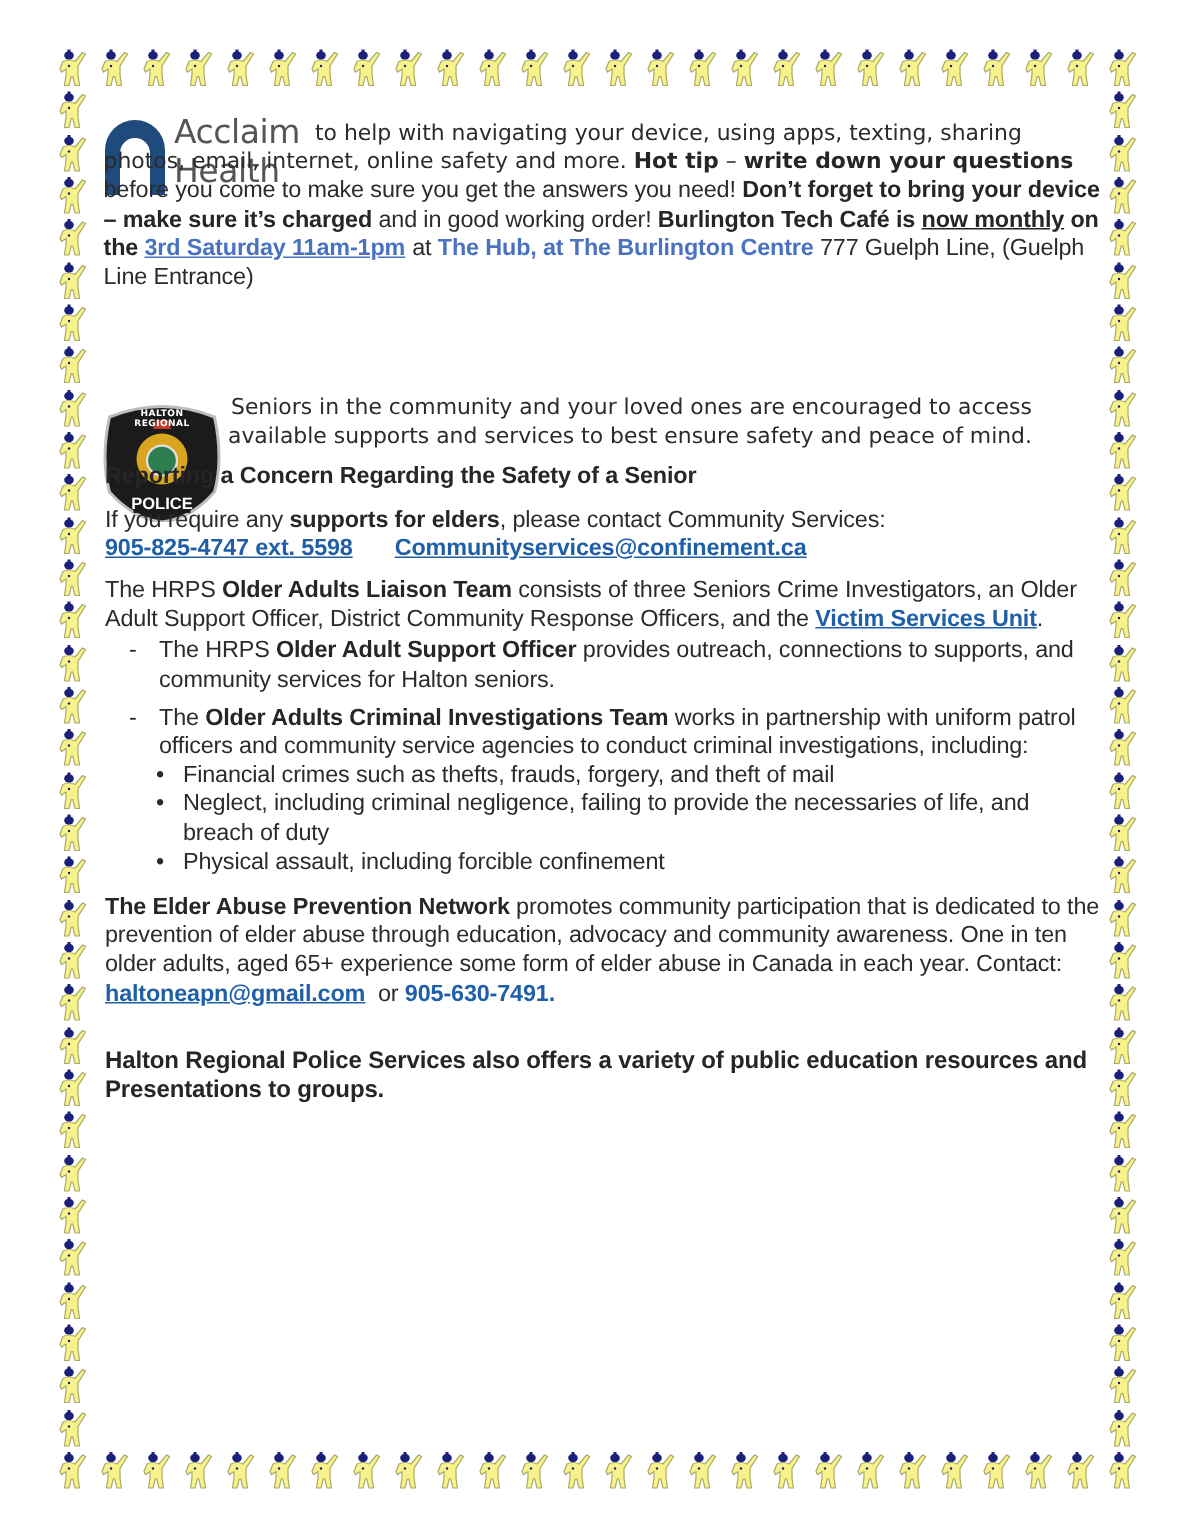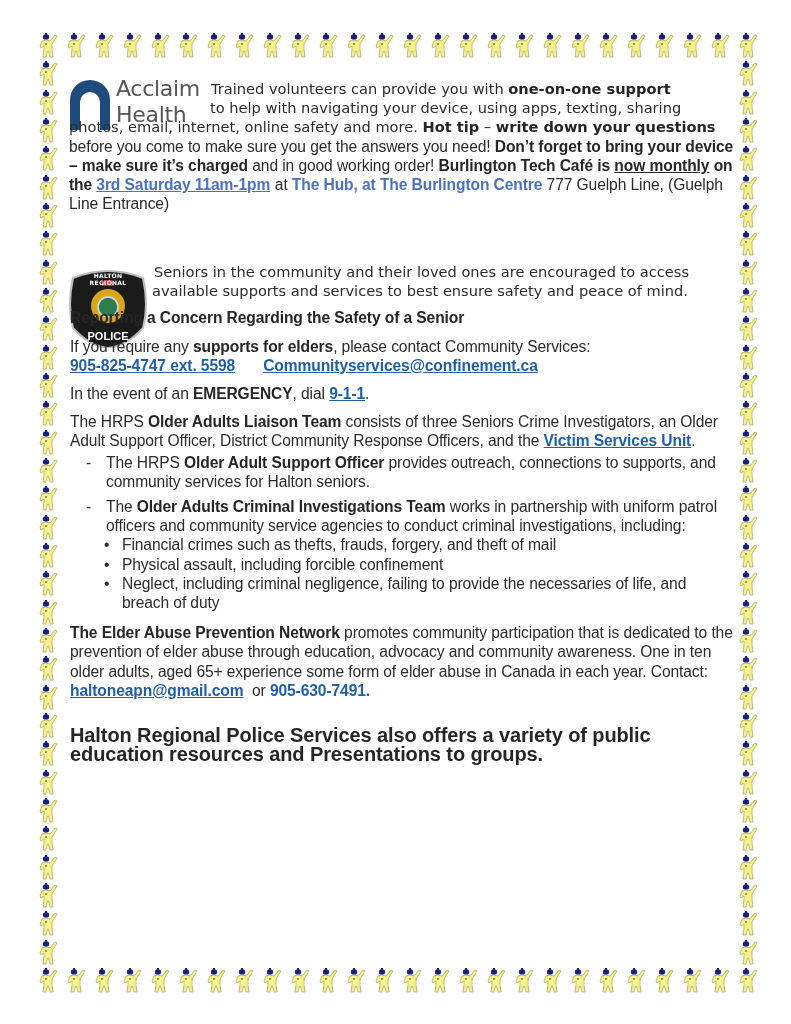--- a/index.html
+++ b/index.html
@@ -744,60 +744,54 @@
     <path d="M35 20 h12 l-2 -6 h-8 Z" fill="#c0392b"></path>
     <rect x="22" y="66" width="38" height="10" fill="#1b1b1b"></rect>
   </svg>
   <div style="position:absolute;left:8px;top:6px;width:66px;text-align:center;font-size:6px;color:#fff;font-weight:bold;letter-spacing:0.3px">HALTON REGIONAL</div>
   <div style="position:absolute;left:8px;top:64px;width:66px;text-align:center;font-size:11px;color:#fff;font-weight:bold;font-family:'Liberation Sans',sans-serif">POLICE</div>
 </div>
 
 <div class="content">
 
   <div style="position:absolute;top:79px;left:0;width:665px;">
-    <p class="p" style="padding-left:141px">
-      <span>Trained volunteers can provide you with </span><span class="b">one-on-one support</span>
-    </p>
     <p class="p" style="margin-left:-1px;text-indent:141px">
       <span> to help with navigating your device, using apps, texting, sharing photos, email, internet, online safety and more. </span><span class="b">Hot tip</span><span> – </span><span class="b">write down your questions</span><span class="cond"> before you come to make sure you get the answers you need! </span><span class="b cond">Don’t forget to bring your device – make sure it’s charged</span><span class="cond"> and in good working order! </span><span class="b cond">Burlington Tech Café is </span><span class="b cond u">now monthly</span><span class="b cond"> on the </span><a class="link cond" href="#" style="color:#4a72c0">3rd Saturday 11am-1pm</a>
       <span class="cond">at </span><span class="blue cond">The Hub, at The Burlington Centre</span><span class="cond"> 777 Guelph Line, (Guelph Line Entrance)</span>
     </p>
   </div>
 
   <div style="position:absolute;top:262px;left:0;width:665px;">
-    <p class="p" style="padding-left:84px;white-space:nowrap">Seniors in the community and their loved ones are encouraged to access</p>
+    <p class="p" style="padding-left:84px;white-space:nowrap">Seniors in the community and your loved ones are encouraged to access</p>
     <p class="p" style="padding-left:82px;white-space:nowrap">available supports and services to best ensure safety and peace of mind.</p>
 
     <div class="cond" style="margin-top:8px;line-height:19px">
       <p class="p cond" style="font-size:15.6px"><span class="b">Reporting a Concern Regarding the Safety of a Senior</span></p>
       <p class="p cond" style="font-size:15.6px;margin-top:9px">
         <span>If you require any </span><span class="b">supports for elders</span><span>, please contact Community Services:</span><br>
         <a class="link" href="#">905-825-4747 ext. 5598</a><span style="display:inline-block;width:28px"></span><a class="link" href="#">Communityservices@confinement.ca</a>
-      </p>
-      <p class="p cond" style="font-size:15.6px;margin-top:9px">
-        <span>In the event of an </span><span class="b">EMERGENCY</span><span>, dial </span><a class="link" href="#">9-1-1</a><span>.</span>
       </p>
       <p class="p cond" style="font-size:15.6px;margin-top:9px">
         <span>The HRPS </span><span class="b">Older Adults Liaison Team</span><span> consists of three Seniors Crime Investigators, an Older Adult Support Officer, District Community Response Officers, and the </span><a class="link" href="#">Victim Services Unit</a><span>.</span>
       </p>
 
       <ul class="dash-list p cond" style="font-size:15.6px;margin-top:2px">
         <li style="margin-bottom:6px">
           <span>The HRPS </span><span class="b">Older Adult Support Officer</span><span> provides outreach, connections to supports, and community services for Halton seniors.</span>
         </li>
         <li>
           <span>The </span><span class="b">Older Adults Criminal Investigations Team</span><span> works in partnership with uniform patrol officers and community service agencies to conduct criminal investigations, including:</span>
           <ul class="bullets" style="margin-left:-36px">
             <li>Financial crimes such as thefts, frauds, forgery, and theft of mail</li>
+            <li>Neglect, including criminal negligence, failing to provide the necessaries of life, and breach of duty</li>
             <li>Physical assault, including forcible confinement</li>
-            <li>Neglect, including criminal negligence, failing to provide the necessaries of life, and breach of duty</li>
           </ul>
         </li>
       </ul>
 
       <p class="p cond" style="font-size:15.6px;margin-top:11px">
         <span class="b">The Elder Abuse Prevention Network</span><span> promotes community participation that is dedicated to the prevention of elder abuse through education, advocacy and community awareness. One in ten older adults, aged 65+ experience some form of elder abuse in Canada in each year. Contact: </span><a class="link" href="#">haltoneapn@gmail.com</a><span style="white-space:pre">  or </span><span class="blue" style="color:#1f5fa8">905-630-7491.</span>
       </p>
 
-      <p class="p cond b" style="font-size:20px;margin-top:26px">Halton Regional Police Services also offers a variety of public education resources and Presentations to groups.</p>
+      <p class="p cond b" style="font-size:16px;margin-top:26px">Halton Regional Police Services also offers a variety of public education resources and Presentations to groups.</p>
     </div>
   </div>
 </div>
 
 </body></html>

